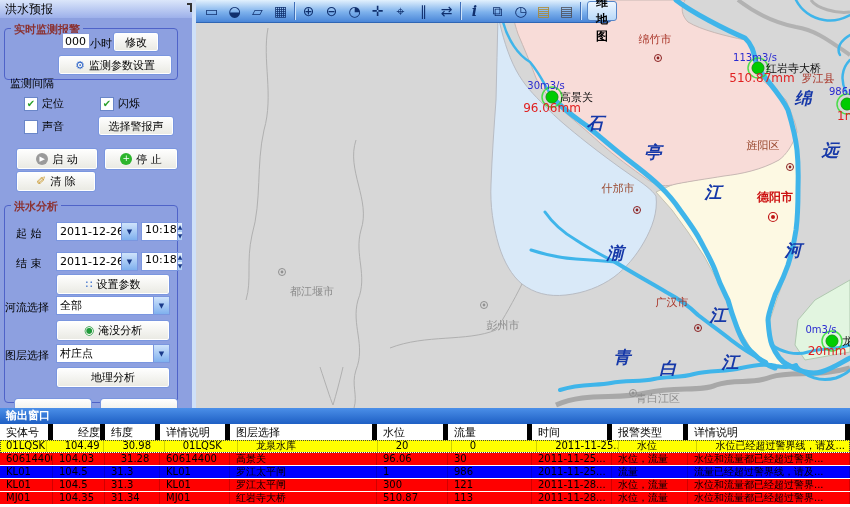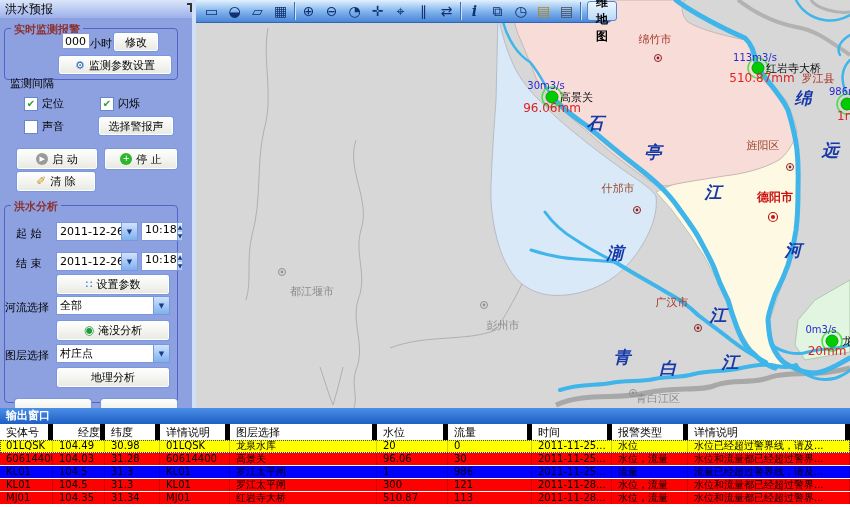--- a/index.html
+++ b/index.html
@@ -367,36 +367,36 @@
         <span class="hc" style="width: 55px;">纬度</span>
         <span class="hc" style="width: 70px;">详情说明</span>
         <span class="hc" style="width: 147px;">图层选择</span>
         <span class="hc" style="width: 71px;">水位</span>
         <span class="hc" style="width: 84px;">流量</span>
         <span class="hc" style="width: 80px;">时间</span>
         <span class="hc" style="width: 76px;">报警类型</span>
         <span class="hc" style="width: 162px;">详情说明</span>
       </div>
     <div id="out-rows">
-        <div class="trow sel" style="background: rgb(255, 255, 0);">
+        <div class="trow sel" style="background: rgb(255, 255, 0); gap: 12px;">
           <span class="tc" style="width: 53px;">01LQSK</span>
           <span class="tc" style="width: 52px;">104.49</span>
           <span class="tc" style="width: 55px;">30.98</span>
           <span class="tc" style="width: 70px;">01LQSK</span>
           <span class="tc" style="width: 147px;">龙泉水库</span>
           <span class="tc" style="width: 71px;">20</span>
           <span class="tc" style="width: 84px;">0</span>
           <span class="tc" style="width: 80px;">2011-11-25...</span>
           <span class="tc" style="width: 76px;">水位</span>
           <span class="tc" style="width: 162px;">水位已经超过警界线，请及...</span>
         </div>
         <div class="trow" style="background: rgb(255, 0, 0);">
           <span class="tc" style="width: 53px;">60614400</span>
           <span class="tc" style="width: 52px;">104.03</span>
-          <span class="tc" style="width: 55px;">31.28</span>
+          <span class="tc" style="width: 55px; text-align: center;">31.28</span>
           <span class="tc" style="width: 70px;">60614400</span>
           <span class="tc" style="width: 147px;">高景关</span>
           <span class="tc" style="width: 71px;">96.06</span>
           <span class="tc" style="width: 84px;">30</span>
           <span class="tc" style="width: 80px;">2011-11-25...</span>
           <span class="tc" style="width: 76px;">水位，流量</span>
           <span class="tc" style="width: 162px;">水位和流量都已经超过警界...</span>
         </div>
         <div class="trow" style="background: rgb(0, 0, 255);">
           <span class="tc" style="width: 53px;">KL01</span>

